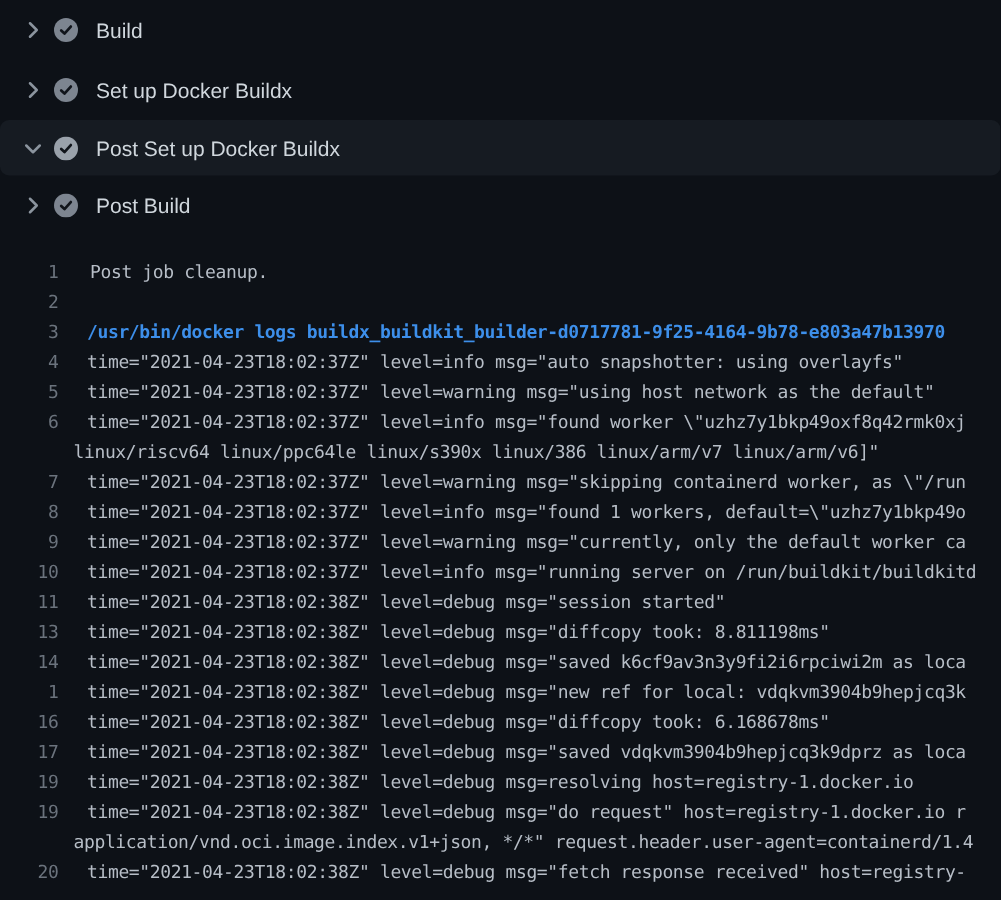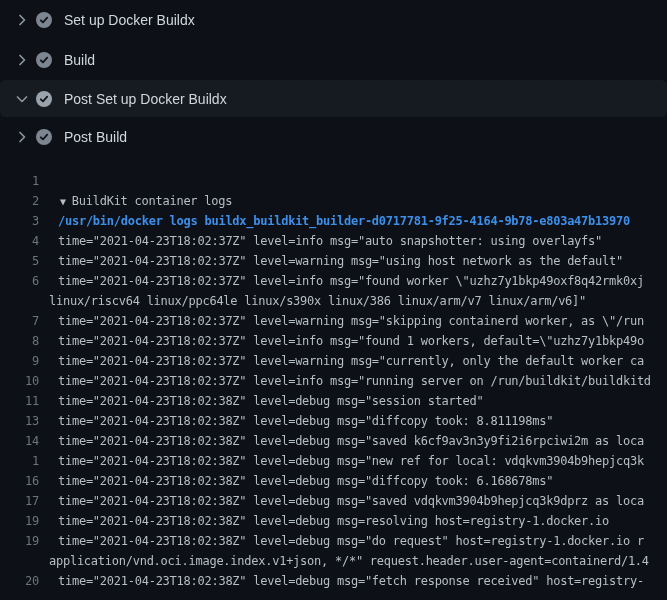--- a/index.html
+++ b/index.html
@@ -56,36 +56,36 @@
       <svg width="16" height="16" viewBox="0 0 16 16">
           <path d="M6 3.5 L10.5 8 L6 12.5" fill="none" stroke="#8b949e" stroke-width="1.7" stroke-linecap="round" stroke-linejoin="round"></path>
         </svg>
     </span>
     <span class="step-check">
       <svg width="16" height="16" viewBox="0 0 16 16">
           <circle cx="8" cy="8" r="8" fill="#7d8590"></circle>
           <path d="M4.8 8.3 L7 10.4 L11.2 5.7" stroke="#11151b" stroke-width="1.8" fill="none" stroke-linecap="round" stroke-linejoin="round"></path>
         </svg>
     </span>
+    <span class="step-label">Build</span>
+  </div>
+
+  <div class="step-row">
+    <span class="step-chevron">
+      <svg width="16" height="16" viewBox="0 0 16 16">
+          <path d="M6 3.5 L10.5 8 L6 12.5" fill="none" stroke="#8b949e" stroke-width="1.7" stroke-linecap="round" stroke-linejoin="round"></path>
+        </svg>
+    </span>
+    <span class="step-check">
+      <svg width="16" height="16" viewBox="0 0 16 16">
+          <circle cx="8" cy="8" r="8" fill="#7d8590"></circle>
+          <path d="M4.8 8.3 L7 10.4 L11.2 5.7" stroke="#11151b" stroke-width="1.8" fill="none" stroke-linecap="round" stroke-linejoin="round"></path>
+        </svg>
+    </span>
     <span class="step-label">Set up Docker Buildx</span>
-  </div>
-
-  <div class="step-row">
-    <span class="step-chevron">
-      <svg width="16" height="16" viewBox="0 0 16 16">
-          <path d="M6 3.5 L10.5 8 L6 12.5" fill="none" stroke="#8b949e" stroke-width="1.7" stroke-linecap="round" stroke-linejoin="round"></path>
-        </svg>
-    </span>
-    <span class="step-check">
-      <svg width="16" height="16" viewBox="0 0 16 16">
-          <circle cx="8" cy="8" r="8" fill="#7d8590"></circle>
-          <path d="M4.8 8.3 L7 10.4 L11.2 5.7" stroke="#11151b" stroke-width="1.8" fill="none" stroke-linecap="round" stroke-linejoin="round"></path>
-        </svg>
-    </span>
-    <span class="step-label">Build</span>
   </div>
 
   <div class="step-row expanded">
     <span class="step-chevron">
       <svg width="16" height="16" viewBox="0 0 16 16">
           <path d="M3.5 6 L8 10.5 L12.5 6" fill="none" stroke="#8b949e" stroke-width="1.7" stroke-linecap="round" stroke-linejoin="round"></path>
         </svg>
     </span>
     <span class="step-check">
       <svg width="16" height="16" viewBox="0 0 16 16">
@@ -109,24 +109,24 @@
         </svg>
     </span>
     <span class="step-label">Post Build</span>
   </div>
 
 </div>
 
 <div class="log-area">
     <div class="log-line ind-top">
     <span class="ln">1</span>
+    <span class="lc">Post job cleanup.</span>
   </div>
     <div class="log-line ind-top">
     <span class="ln">2</span>
-    <span class="lc"><span class="tri">▼</span>BuildKit container logs</span>
   </div>
     <div class="log-line ind-in cmd">
     <span class="ln">3</span>
     <span class="lc">/usr/bin/docker logs buildx_buildkit_builder-d0717781-9f25-4164-9b78-e803a47b13970</span>
   </div>
     <div class="log-line ind-in">
     <span class="ln">4</span>
     <span class="lc">time="2021-04-23T18:02:37Z" level=info msg="auto snapshotter: using overlayfs"</span>
   </div>
     <div class="log-line ind-in">

